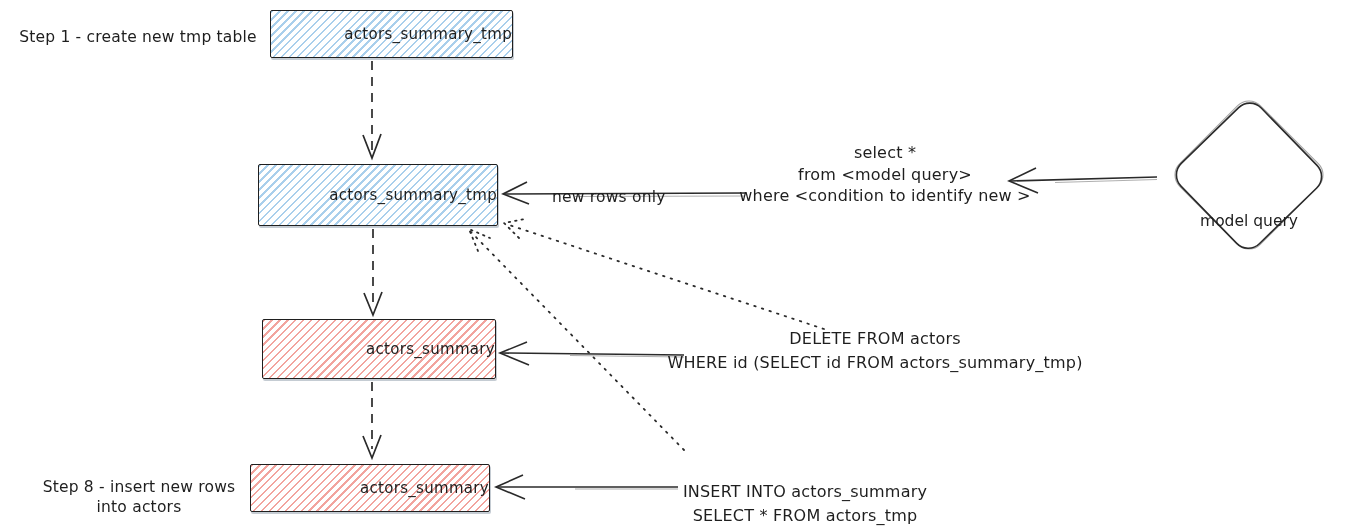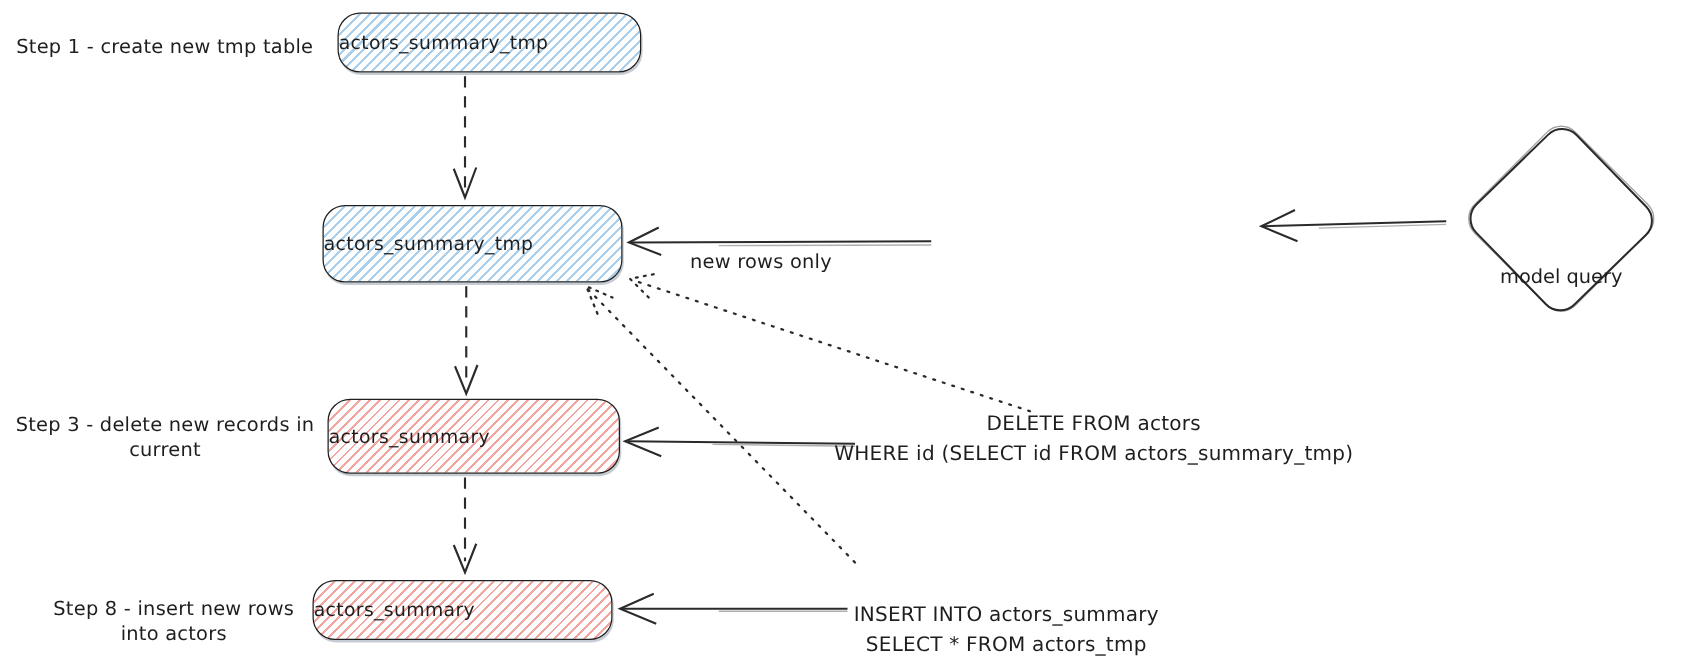--- a/index.html
+++ b/index.html
@@ -15,28 +15,28 @@
   svg.overlay{position:absolute;left:0;top:0;width:1345px;height:528px;pointer-events:none;}
 
   
   .step-label{
     font-size:15.5px;
     line-height:20px;
     white-space:pre-line;
     text-align:center;
     letter-spacing:.2px;
   }
-  .step-label.single{text-align:left;}
+  .step-label.single{text-align:center;}
 
   
   .node{
     box-sizing:border-box;
     border:1.8px solid #1f1f1f;
-    border-radius:18px;
-    display:flex;align-items:center;justify-content:flex-start;
+    border-radius:2px;
+    display:flex;align-items:center;justify-content:flex-end;
     font-size:15px;
     letter-spacing:.3px;
     box-shadow:1px 2px 0 rgba(90,110,130,.35);
   }
   .node-blue{
     background:repeating-linear-gradient(135deg,#a9cfec 0 1.7px,rgba(255,255,255,0) 1.7px 5.6px);
   }
   .node-red{
     background:repeating-linear-gradient(135deg,#f2a49e 0 1.6px,rgba(255,255,255,0) 1.6px 5.6px);
   }
@@ -109,42 +109,43 @@
       <path d="M478 251 L469 229 L490 238" stroke-dasharray="1.5 5"></path>
     </g>
 
     <g>
       <rect x="1192" y="118" width="114" height="114" rx="16" transform="rotate(45 1249 175)" fill="#ffffff" stroke="#8d8d8d" stroke-width="1.1" opacity=".8"></rect>
       <rect x="1193.5" y="119.5" width="112" height="112" rx="16" transform="rotate(45.8 1249 175)" fill="#ffffff" stroke="#2a2a2a" stroke-width="1.6"></rect>
     </g>
   </svg>
 
   <div class="abs step-label single" style="left:13px;top:27px;width:250px;">Step 1 - create new tmp table</div>
-  <div class="abs step-label" style="left:6px;top:330px;width:252px;">Step 3 - delete new records in
-current</div>
   <div class="abs step-label" style="left:28px;top:477px;width:222px;">Step 8 - insert new rows
 into actors</div>
 
   <div class="abs node node-blue" style="left:270px;top:10px;width:243px;height:48px;">
     <span>actors_summary_tmp</span>
   </div>
   <div class="abs node node-blue" style="left:258px;top:164px;width:240px;height:62px;">
     <span>actors_summary_tmp</span>
   </div>
   <div class="abs node node-red" style="left:262px;top:319px;width:234px;height:60px;">
     <span>actors_summary</span>
   </div>
   <div class="abs node node-red" style="left:250px;top:464px;width:240px;height:48px;">
     <span>actors_summary</span>
   </div>
 
   <div class="abs diamond-label" style="left:1184px;top:165px;">model query</div>
 
-  <div class="abs small-label" style="left:552px;top:200px;">new rows only</div>
+  <div class="abs small-label" style="left:552px;top:188px;">new rows only</div>
 
+  <div class="abs sql" style="left:715px;top:142px;width:340px;">select *
+from &lt;model query&gt;
+where &lt;condition to identify new &gt;</div>
 
   <div class="abs sql big" style="left:640px;top:327px;width:470px;">DELETE FROM actors
 WHERE id (SELECT id FROM actors_summary_tmp)</div>
 
   <div class="abs sql big" style="left:660px;top:448px;width:290px;margin-top:32px;">INSERT INTO actors_summary
 SELECT * FROM actors_tmp</div>
 
 </div>
 
 </body></html>

